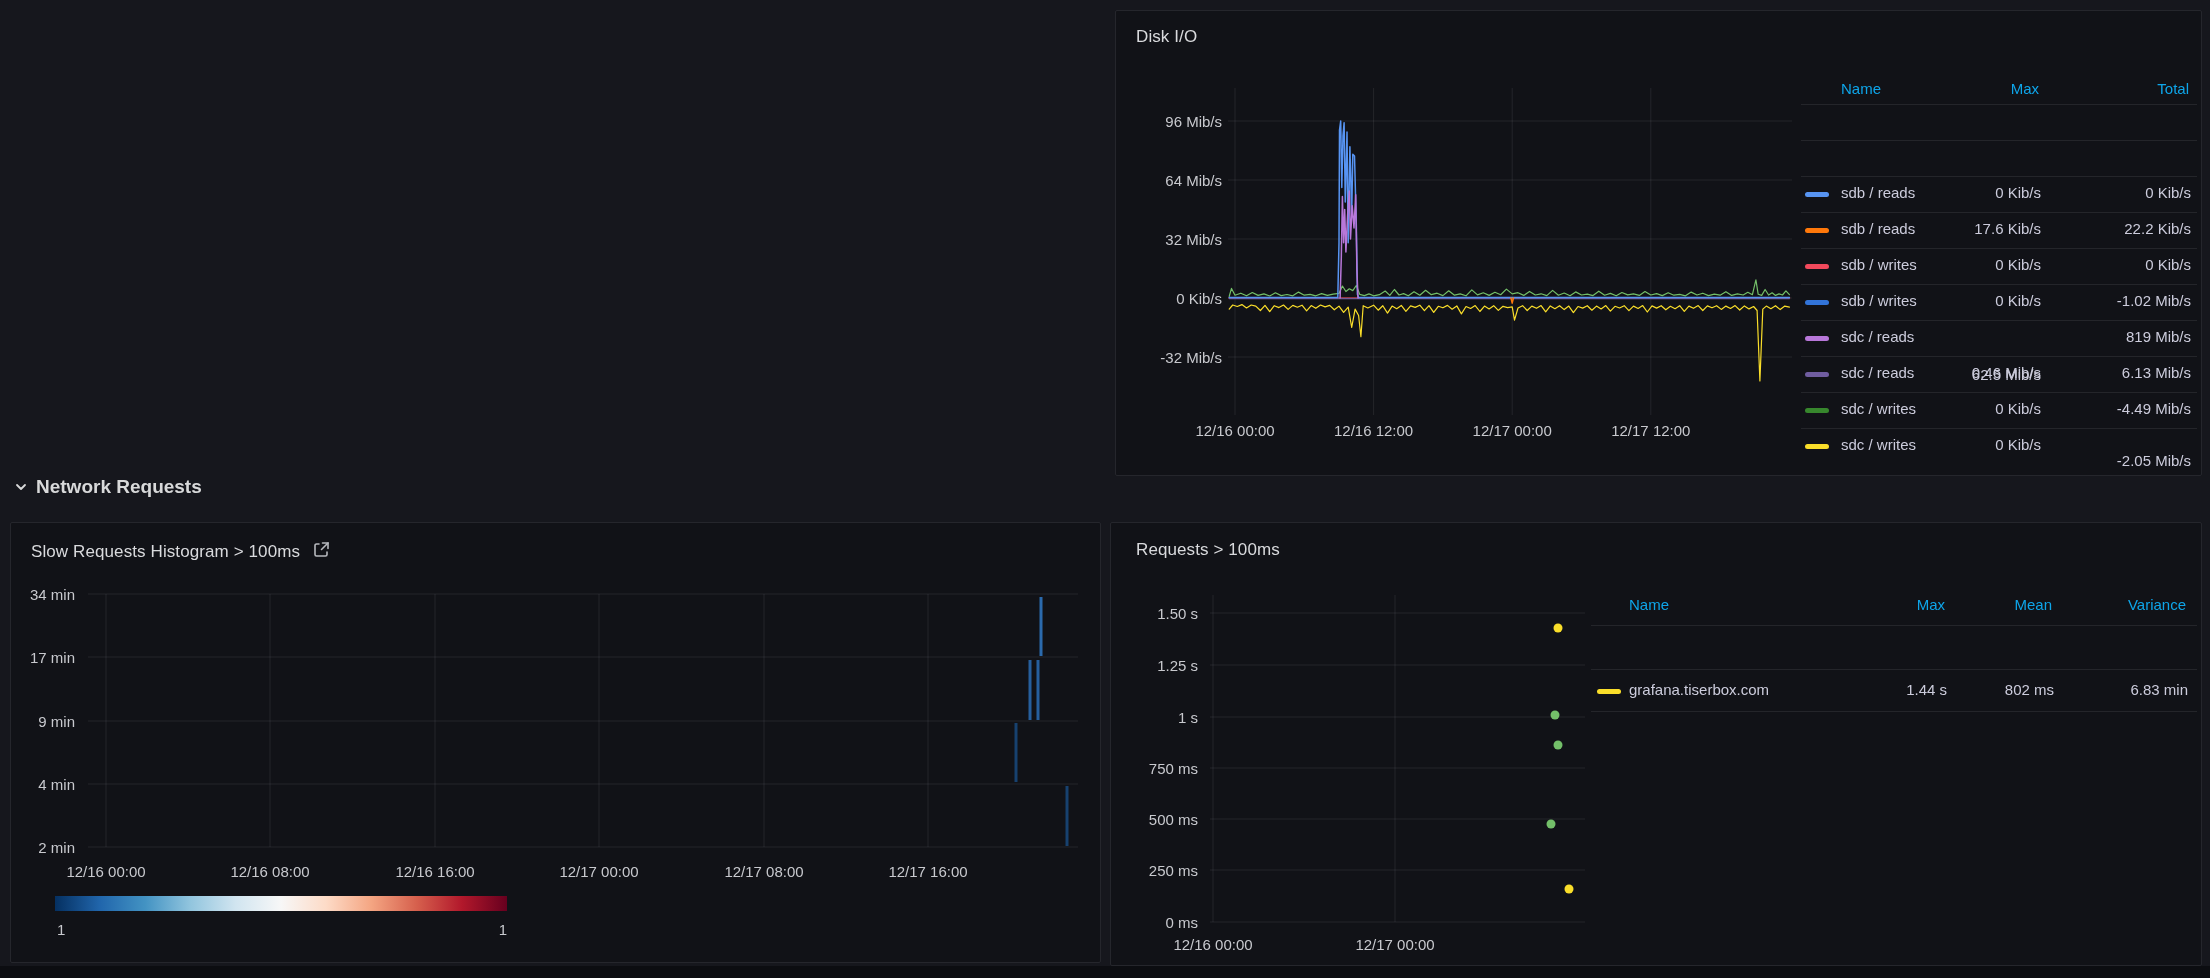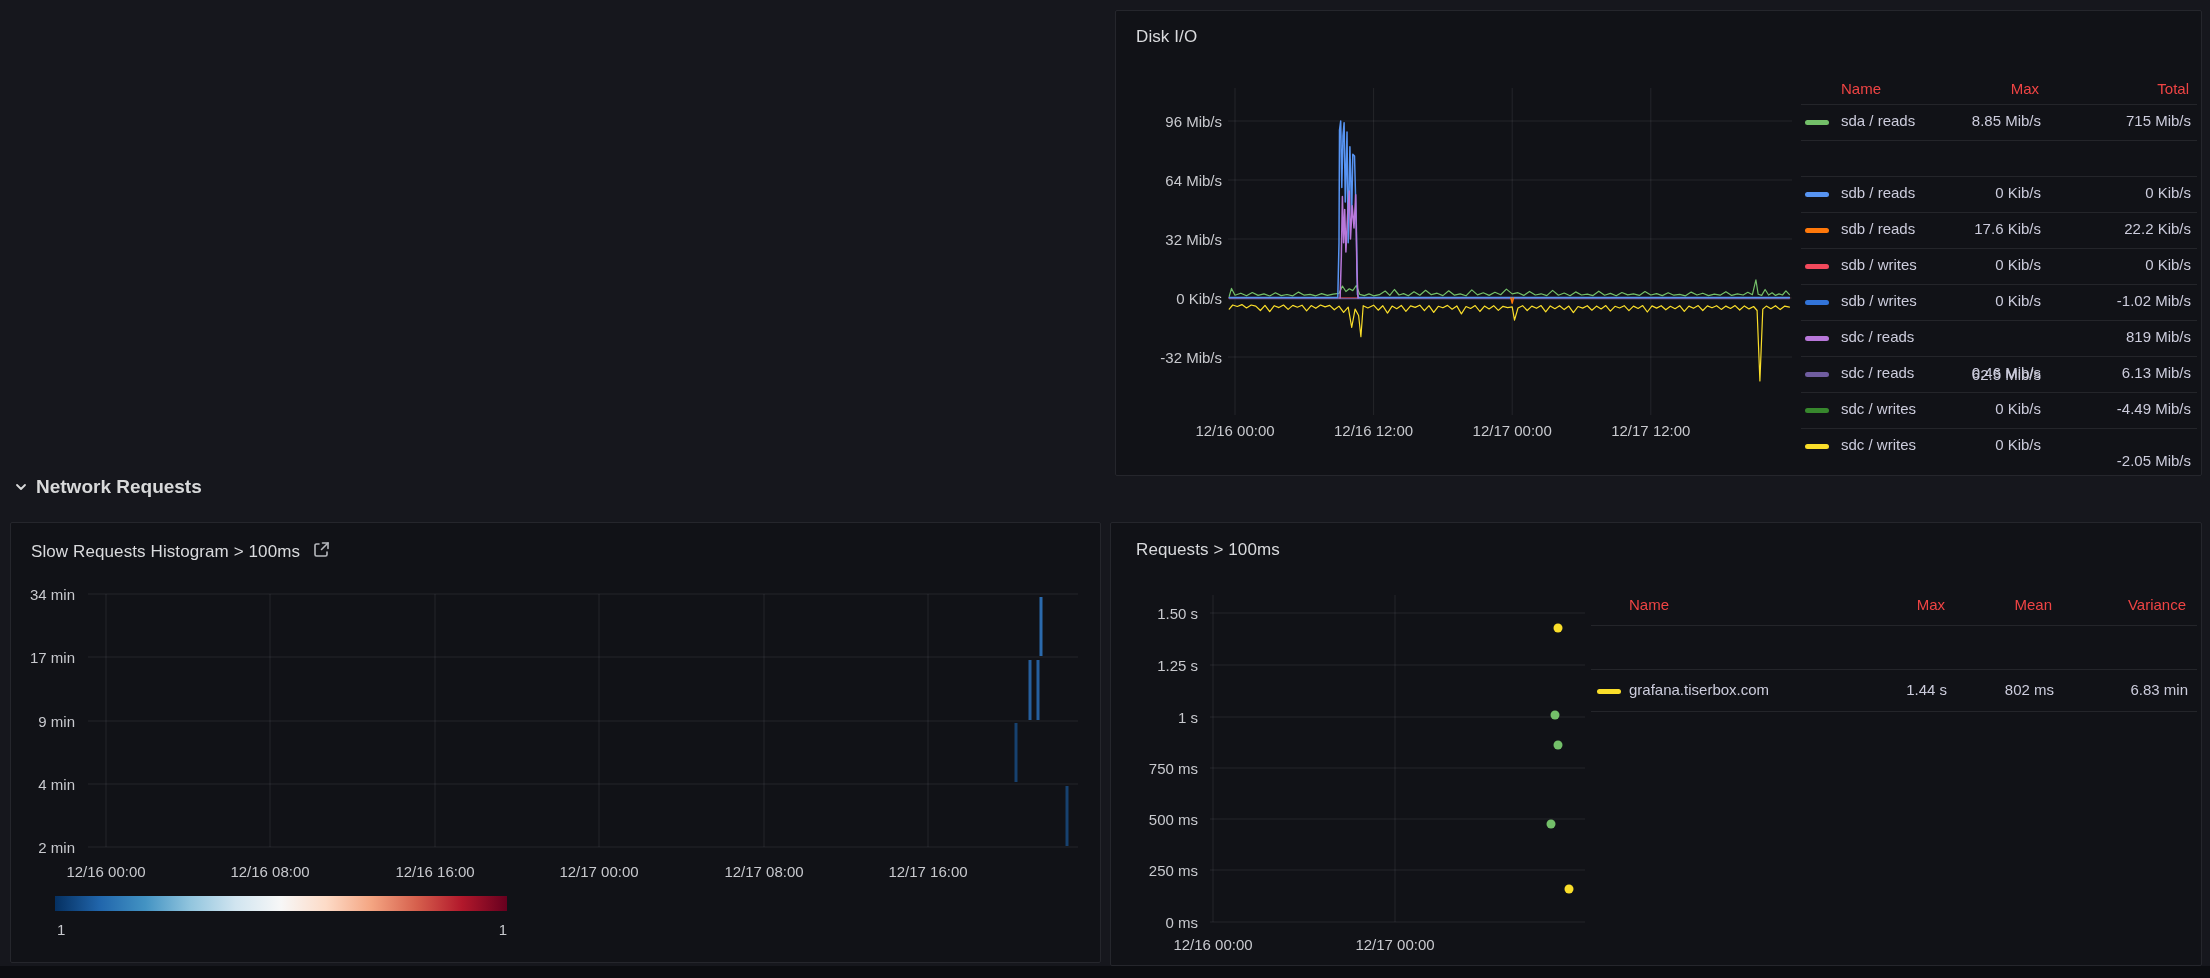--- a/index.html
+++ b/index.html
@@ -7,40 +7,34 @@
               font-family:"Liberation Sans", sans-serif; }
   .panel { position:absolute; background:#111217; border:1px solid #25262c;
            border-radius:2px; overflow:hidden; }
   .panel-title { position:absolute; font-size:17px; font-weight:500; color:#d9dadd;
                  letter-spacing:.1px; white-space:nowrap; display:flex; align-items:center; gap:12px;}
   .section-header { position:absolute; left:14px; top:476px; display:flex; align-items:center;
                     gap:8px; color:#d8d9da; font-size:19px; font-weight:700; cursor:pointer; }
   .bottom-strip { position:absolute; left:0; top:966px; width:2210px; height:12px; background:#0c0d11; }
   svg.overlay { position:absolute; left:0; top:0; z-index:5; pointer-events:none; }
   .legend-cell { position:absolute; font-size:15px; color:#ccccdc; white-space:nowrap; }
-  .legend-head { color:#ef4444; font-weight:500; cursor:pointer; }
+  .legend-head { color:#0ea5e9; font-weight:500; cursor:pointer; }
   .legend-sep { position:absolute; height:1px; background:rgba(204,204,220,0.10); }
   .legend-dash { position:absolute; width:24px; height:5px; border-radius:3px; }
   .ext-icon { display:inline-block; }
 </style>
 </head>
 <body>
 
 <div class="panel" id="panel-disk-io" style="left:1115px; top:10px; width:1087px; height:466px;">
   <div class="panel-title" style="left:20px; top:16px;">Disk I/O</div>
 <div class="legend-cell legend-head" style="left:725px; top:69px;">Name</div>
     <div class="legend-cell legend-head" style="right:162px; top:69px;">Max</div>
     <div class="legend-cell legend-head" style="right:12px; top:69px;">Total</div>
     <div class="legend-sep" style="left:685px; top:93px; width:396px;"></div>
-    <div style="position:absolute; left:685px; top:93px; width:396px; height:36px;">
-      <div class="legend-dash" style="left:4px; top:15.5px; background:#73bf69;"></div>
-      <div class="legend-cell" style="left:40px; top:8px;">sda / reads</div>
-      <div class="legend-cell" style="right:156px; top:8px;">8.85 Mib/s</div>
-      <div class="legend-cell" style="right:6px; top:8px;">715 Mib/s</div>
-    </div>
     <div class="legend-sep" style="left:685px; top:129px; width:396px;"></div>
     <div class="legend-sep" style="left:685px; top:165px; width:396px;"></div>
     <div style="position:absolute; left:685px; top:165px; width:396px; height:36px;">
       <div class="legend-dash" style="left:4px; top:15.5px; background:#5794f2;"></div>
       <div class="legend-cell" style="left:40px; top:8px;">sdb / reads</div>
       <div class="legend-cell" style="right:156px; top:8px;">0 Kib/s</div>
       <div class="legend-cell" style="right:6px; top:8px;">0 Kib/s</div>
     </div>
     <div class="legend-sep" style="left:685px; top:201px; width:396px;"></div>
     <div style="position:absolute; left:685px; top:201px; width:396px; height:36px;">

